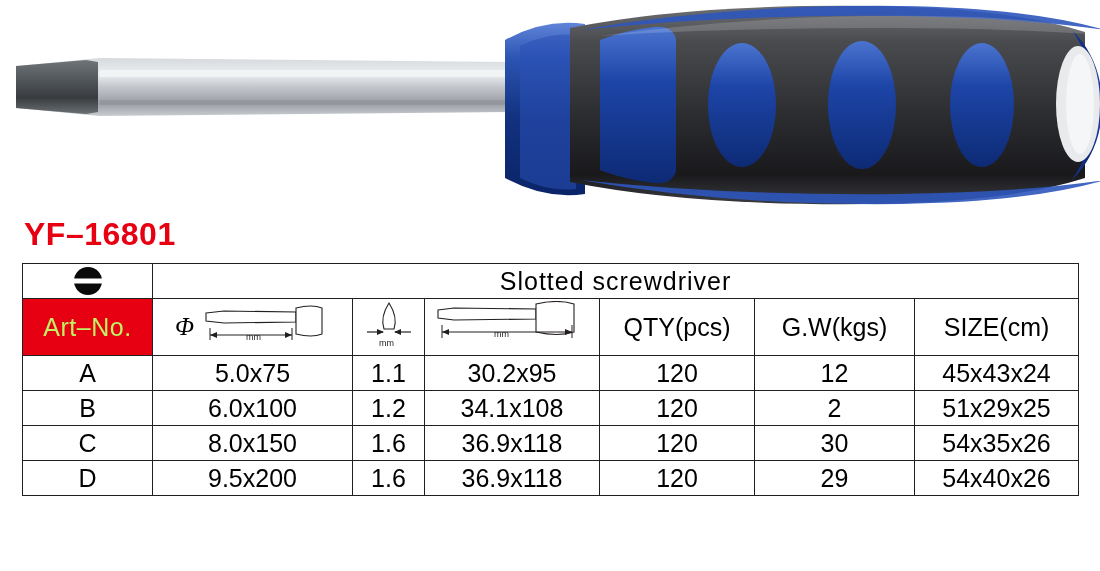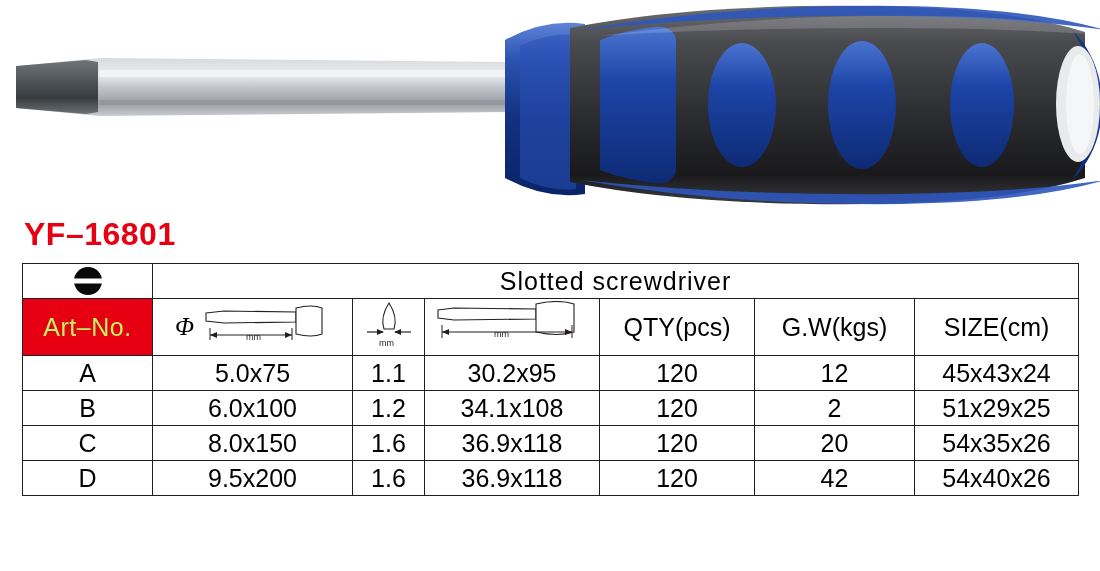--- a/index.html
+++ b/index.html
@@ -279,28 +279,28 @@
           <td>120</td>
           <td>2</td>
           <td>51x29x25</td>
         </tr>
         <tr class="data-row">
           <td>C</td>
           <td>8.0x150</td>
           <td>1.6</td>
           <td>36.9x118</td>
           <td>120</td>
-          <td>20</td>
+          <td>30</td>
           <td>54x35x26</td>
         </tr>
         <tr class="data-row">
           <td>D</td>
           <td>9.5x200</td>
           <td>1.6</td>
           <td>36.9x118</td>
           <td>120</td>
-          <td>42</td>
+          <td>29</td>
           <td>54x40x26</td>
         </tr>
       </tbody>
     </table>
   </div>
 </div>
 
 </body></html>

